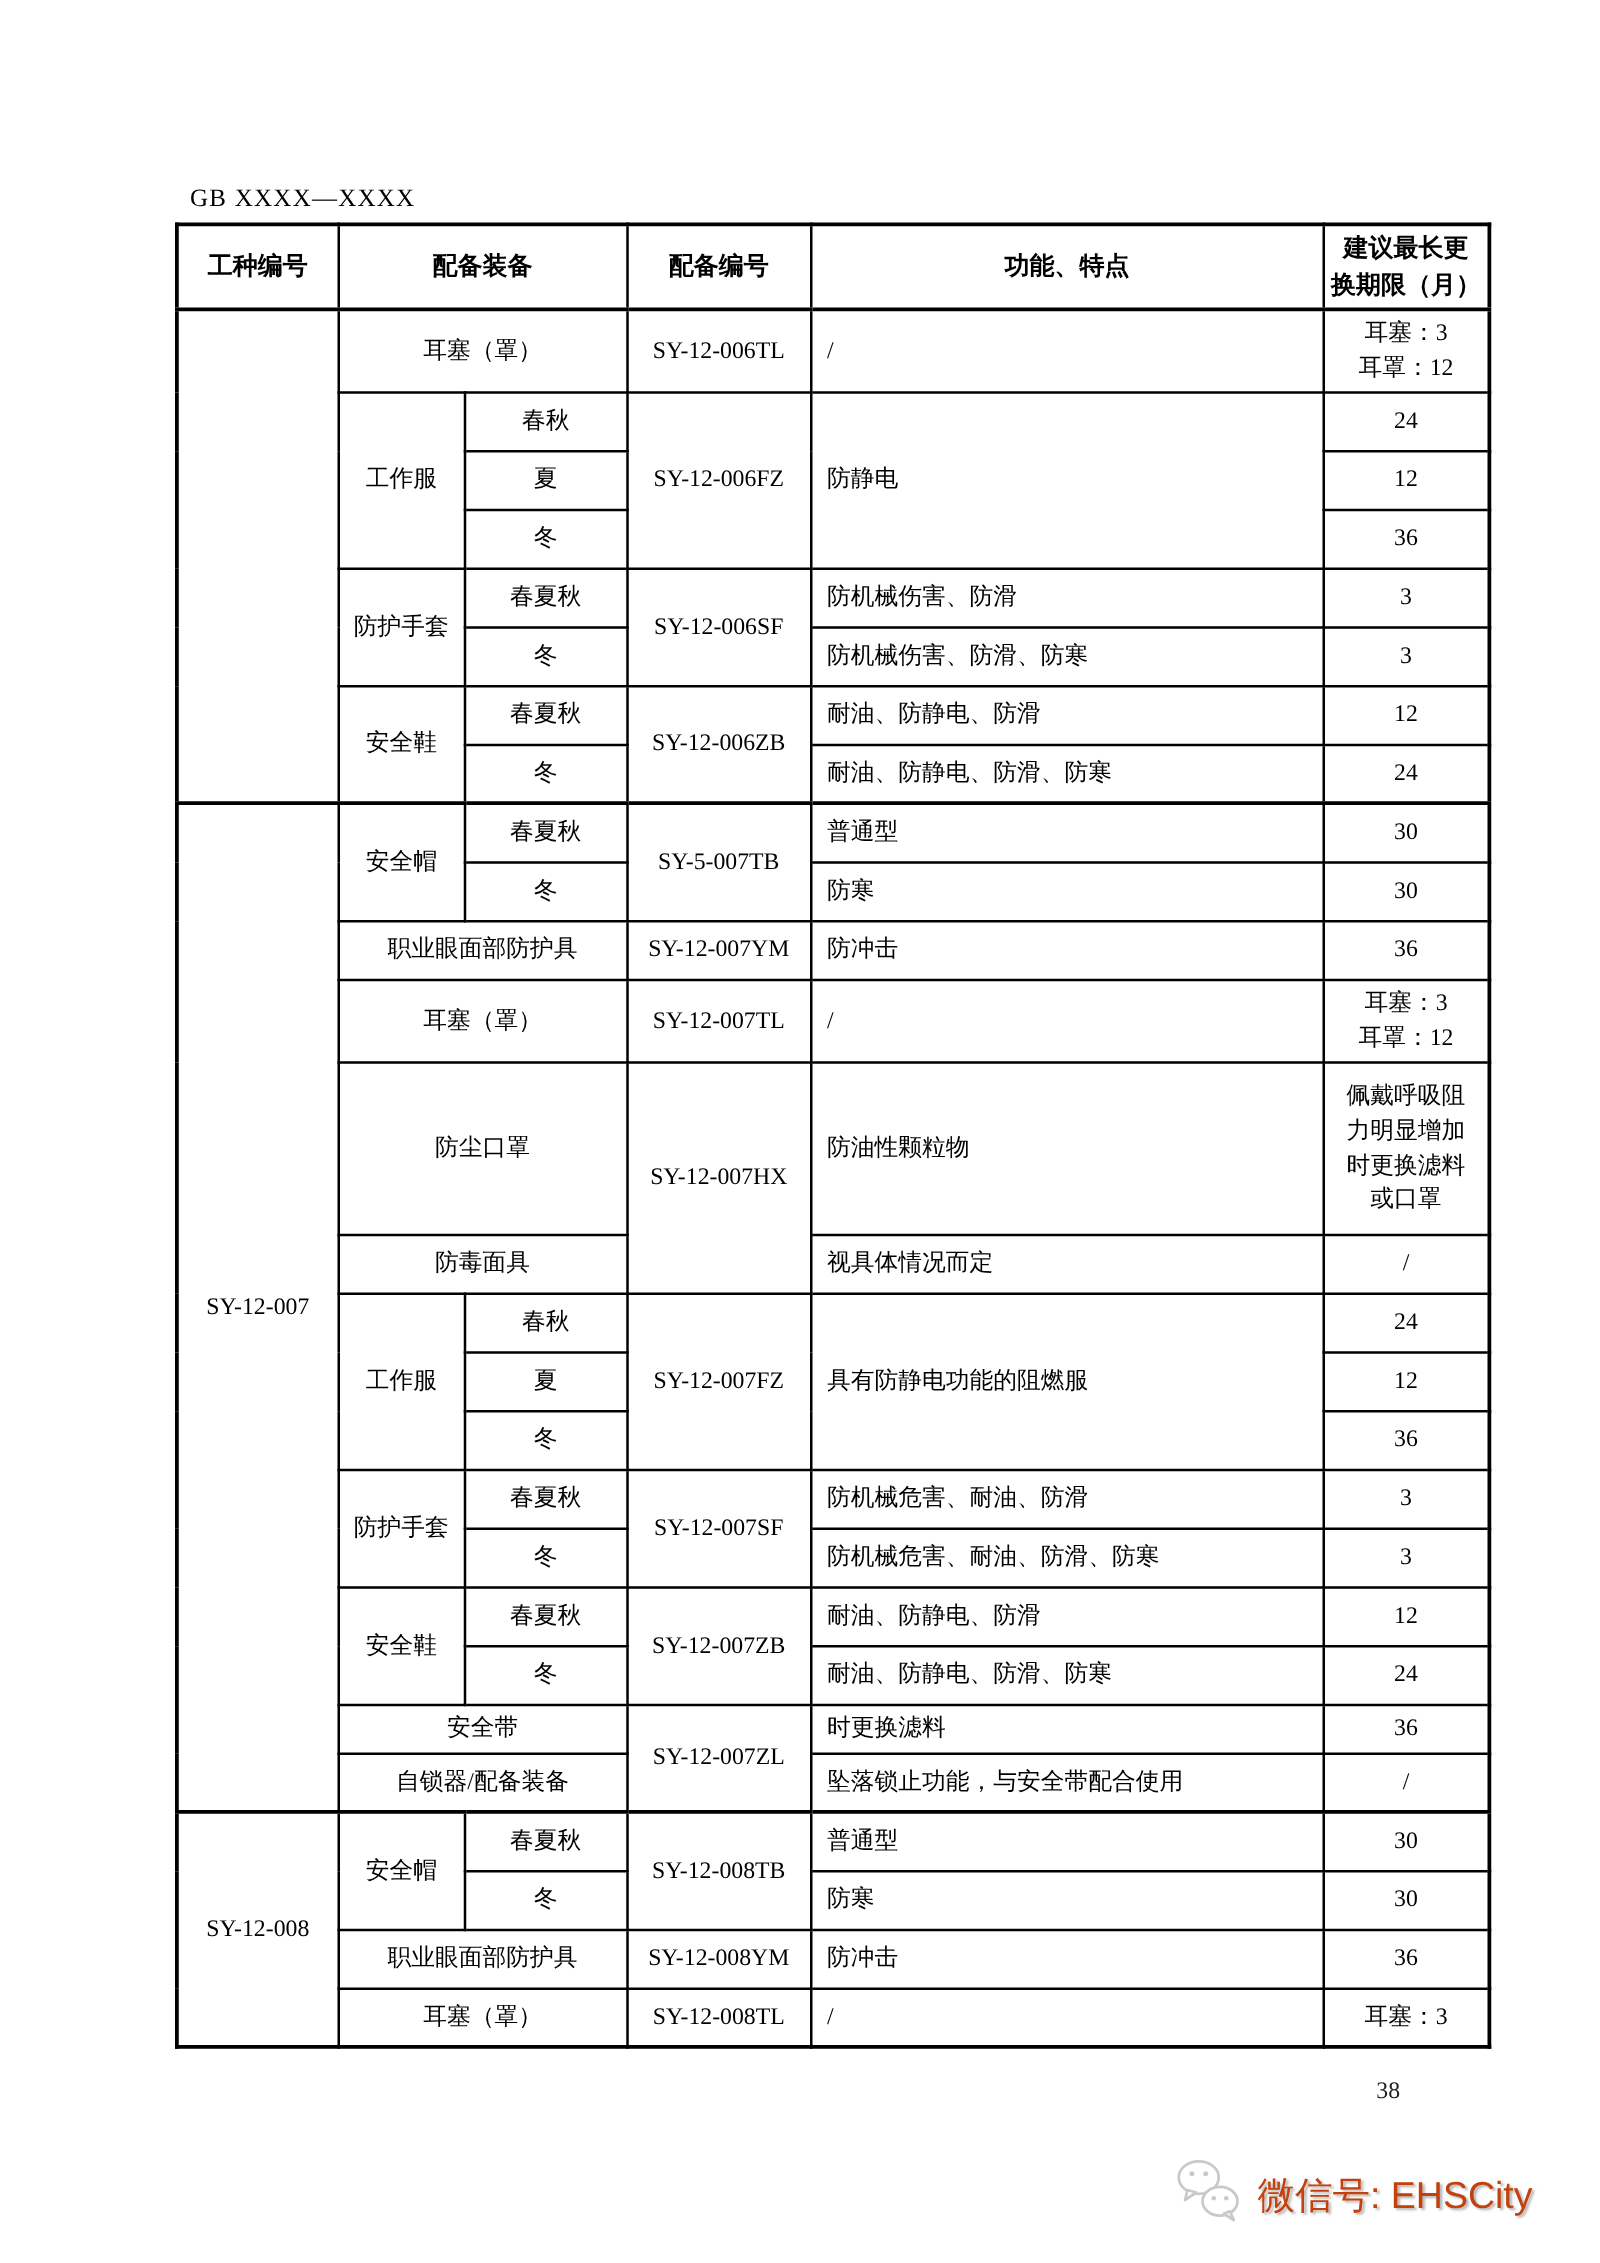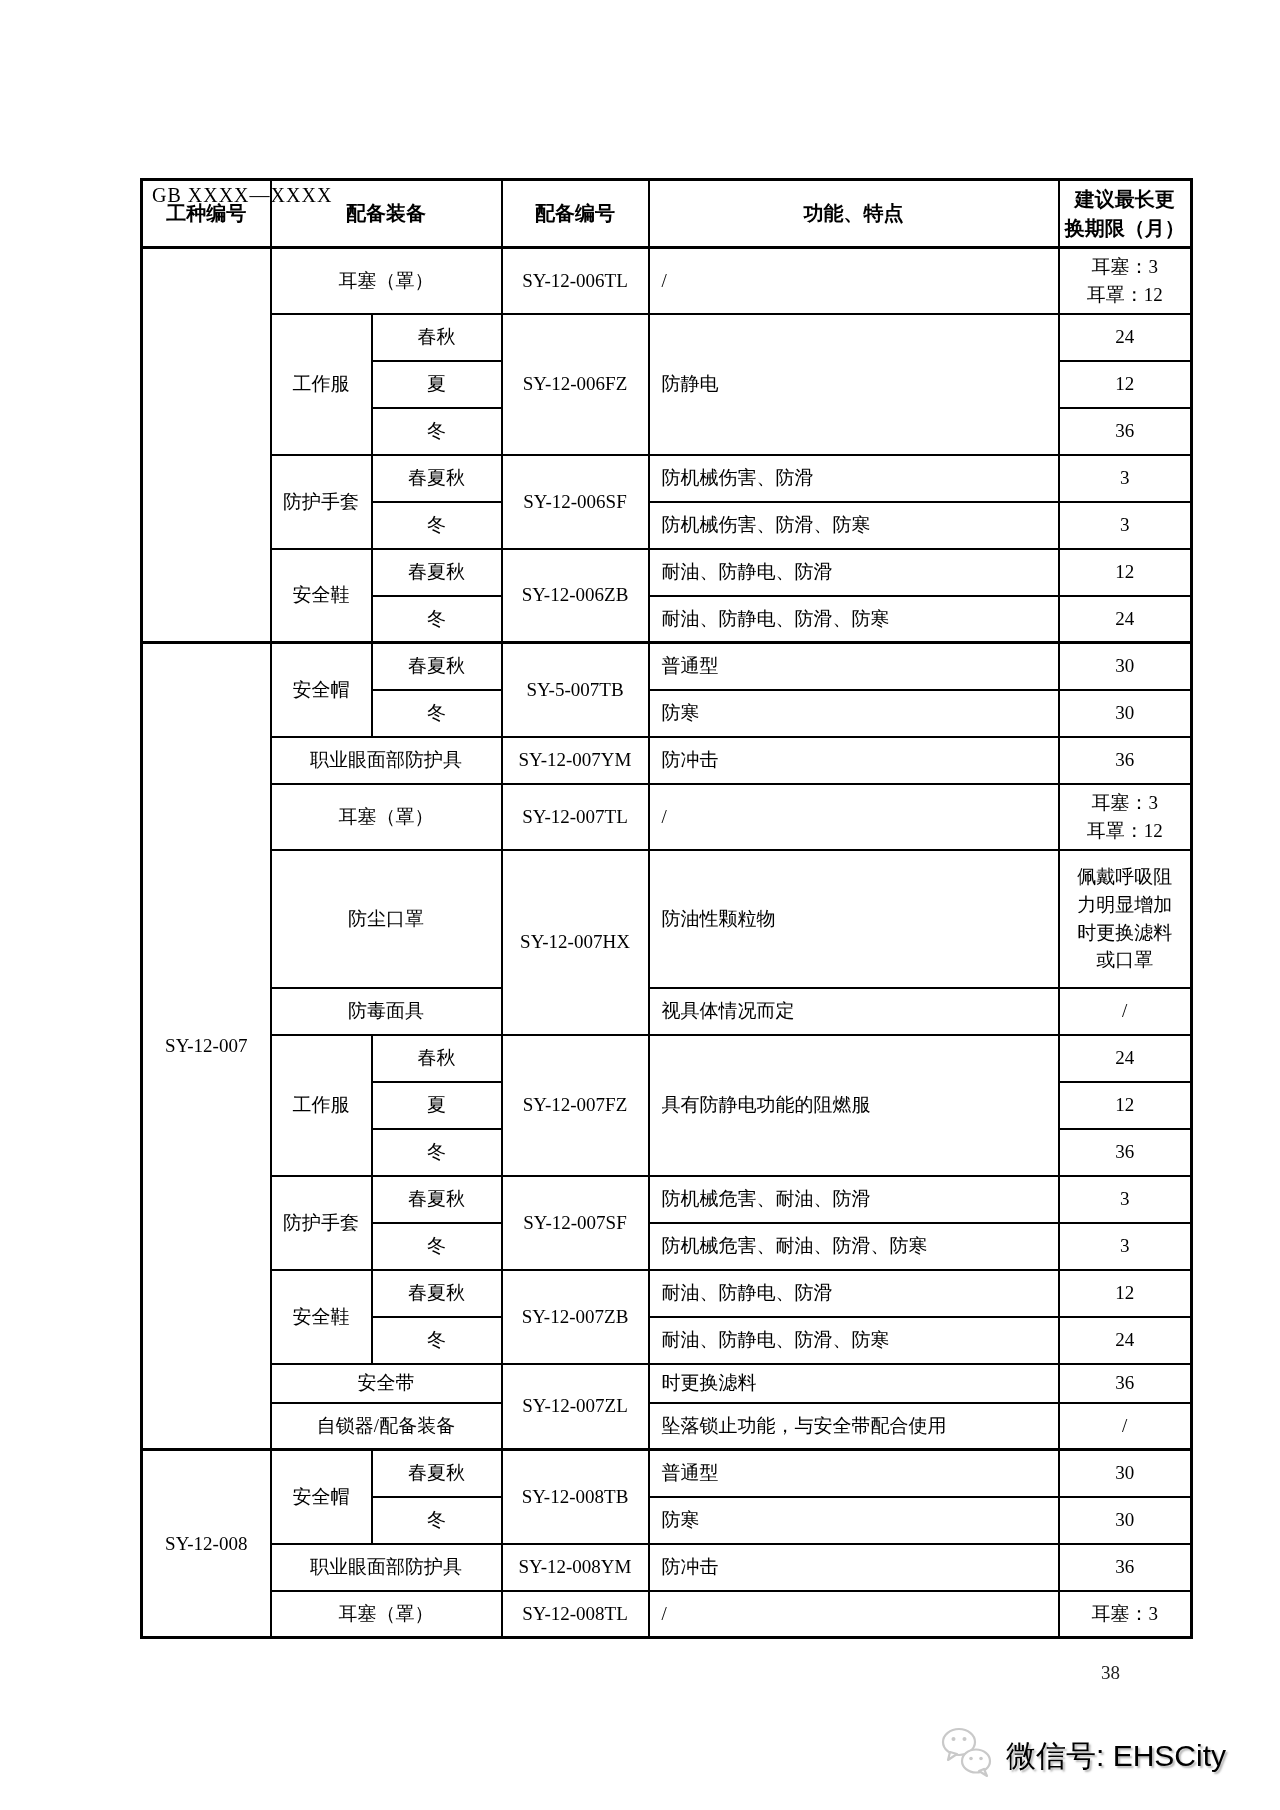--- a/index.html
+++ b/index.html
@@ -2,21 +2,21 @@
 <html><head>
 <meta charset="utf-8">
 <style>
   html,body{margin:0;padding:0;}
   body{
     width:1280px;height:1810px;background:#ffffff;position:relative;
     font-family:"Liberation Serif","DejaVu Serif",serif;color:#000;
     overflow:hidden;
   }
   .doc-code{
-    position:absolute;left:152px;top:148px;font-size:20px;letter-spacing:1px;margin-top:36px;
+    position:absolute;left:152px;top:148px;font-size:20px;letter-spacing:1px;
   }
   table.ppe{
     position:absolute;left:140px;top:178px;
     border-collapse:collapse;table-layout:fixed;
     border:3px solid #000;
   }
   col.c1{width:129px}
   col.c2a{width:101px}
   col.c2b{width:130px}
   col.c3{width:147px}
@@ -37,21 +37,21 @@
   .ppe tr.sec td{border-top:3px solid #000;}
   .page-number{
     position:absolute;left:1101px;top:1662px;font-size:19px;color:#222;
   }
   .watermark{
     position:absolute;left:938px;top:1716px;width:330px;height:80px;
     display:flex;align-items:center;gap:10px;
   }
   .wm-text{
     font-family:"Liberation Sans","DejaVu Sans",sans-serif;
-    font-size:30px;color:#000000;white-space:nowrap;
+    font-size:30px;color:#c2410c;white-space:nowrap;
     text-shadow:2px 2px 2px rgba(130,130,130,0.60), -1px -1px 0 rgba(255,255,255,0.9);
   }
   .wm-icon{flex:0 0 auto;}
 </style>
 </head>
 <body>
 
 <div class="doc-code">GB XXXX—XXXX</div>
 
 <table class="ppe">

